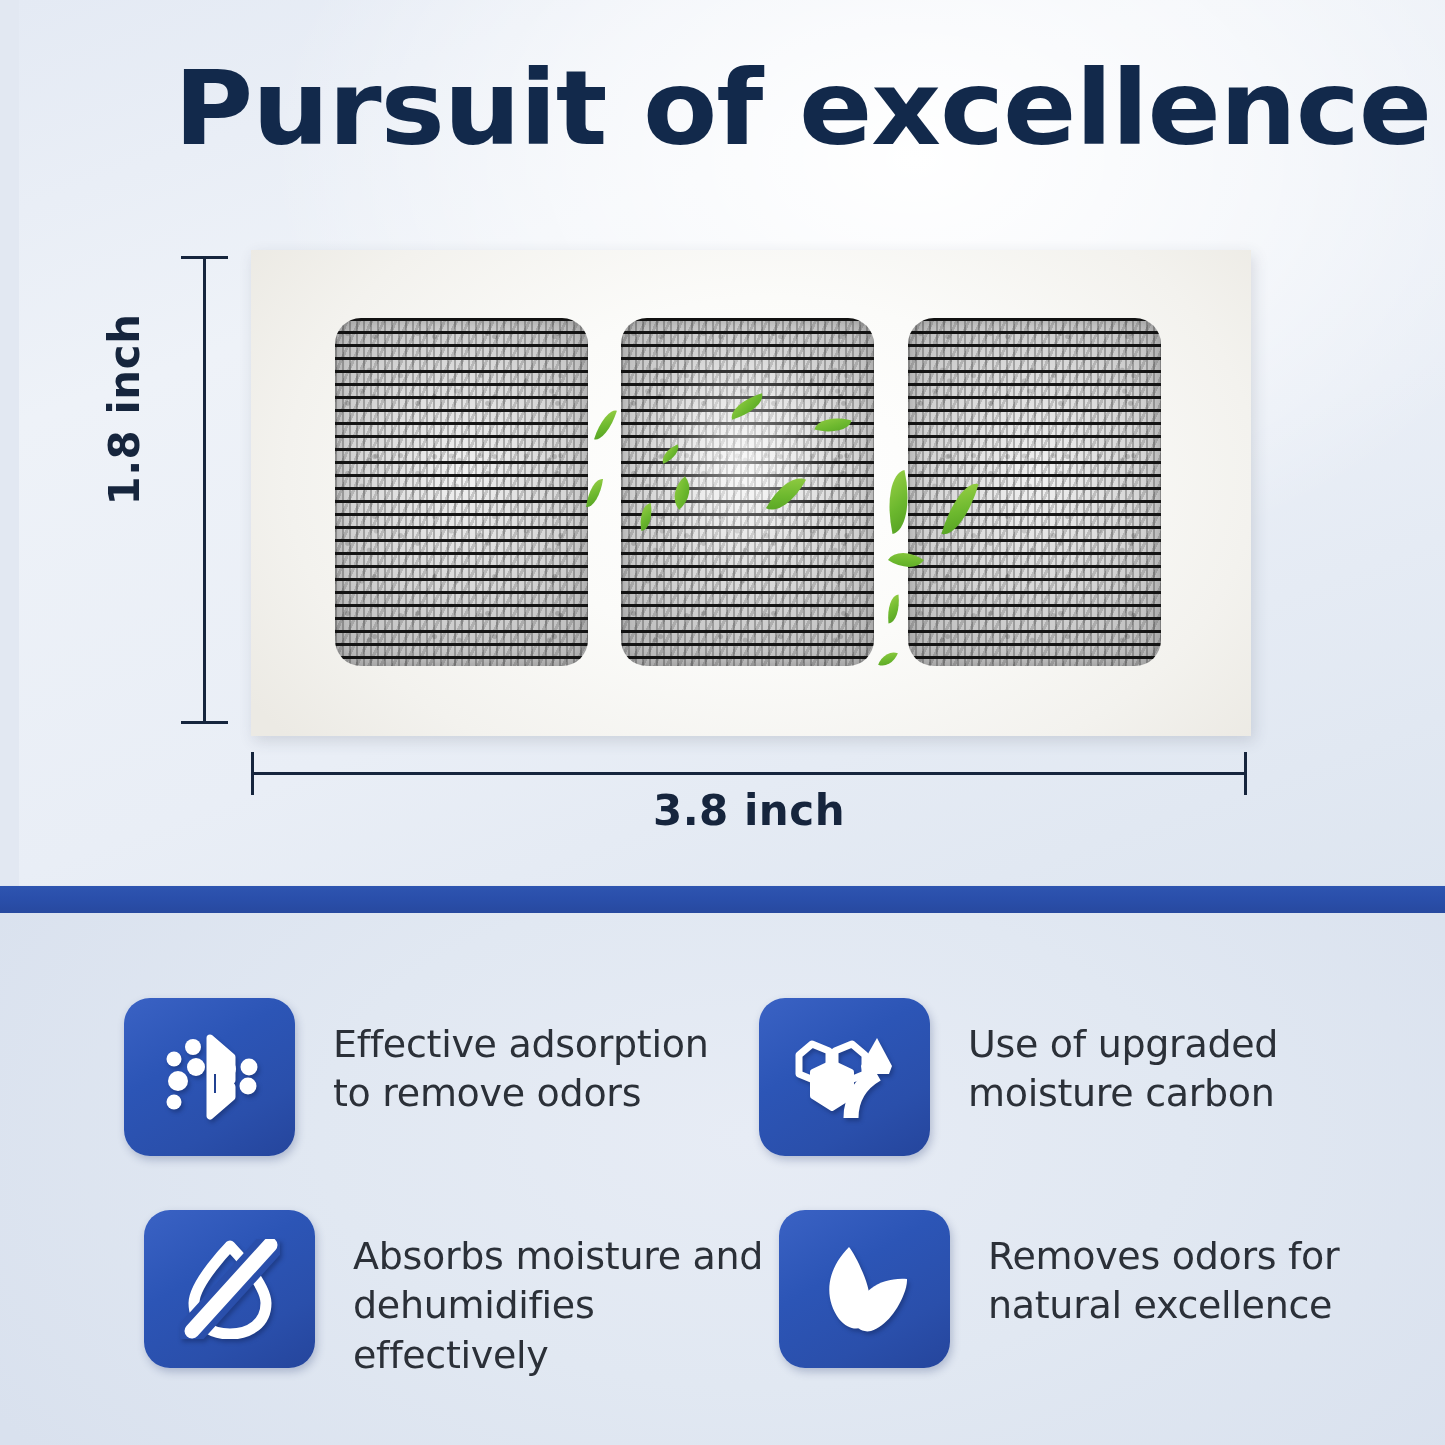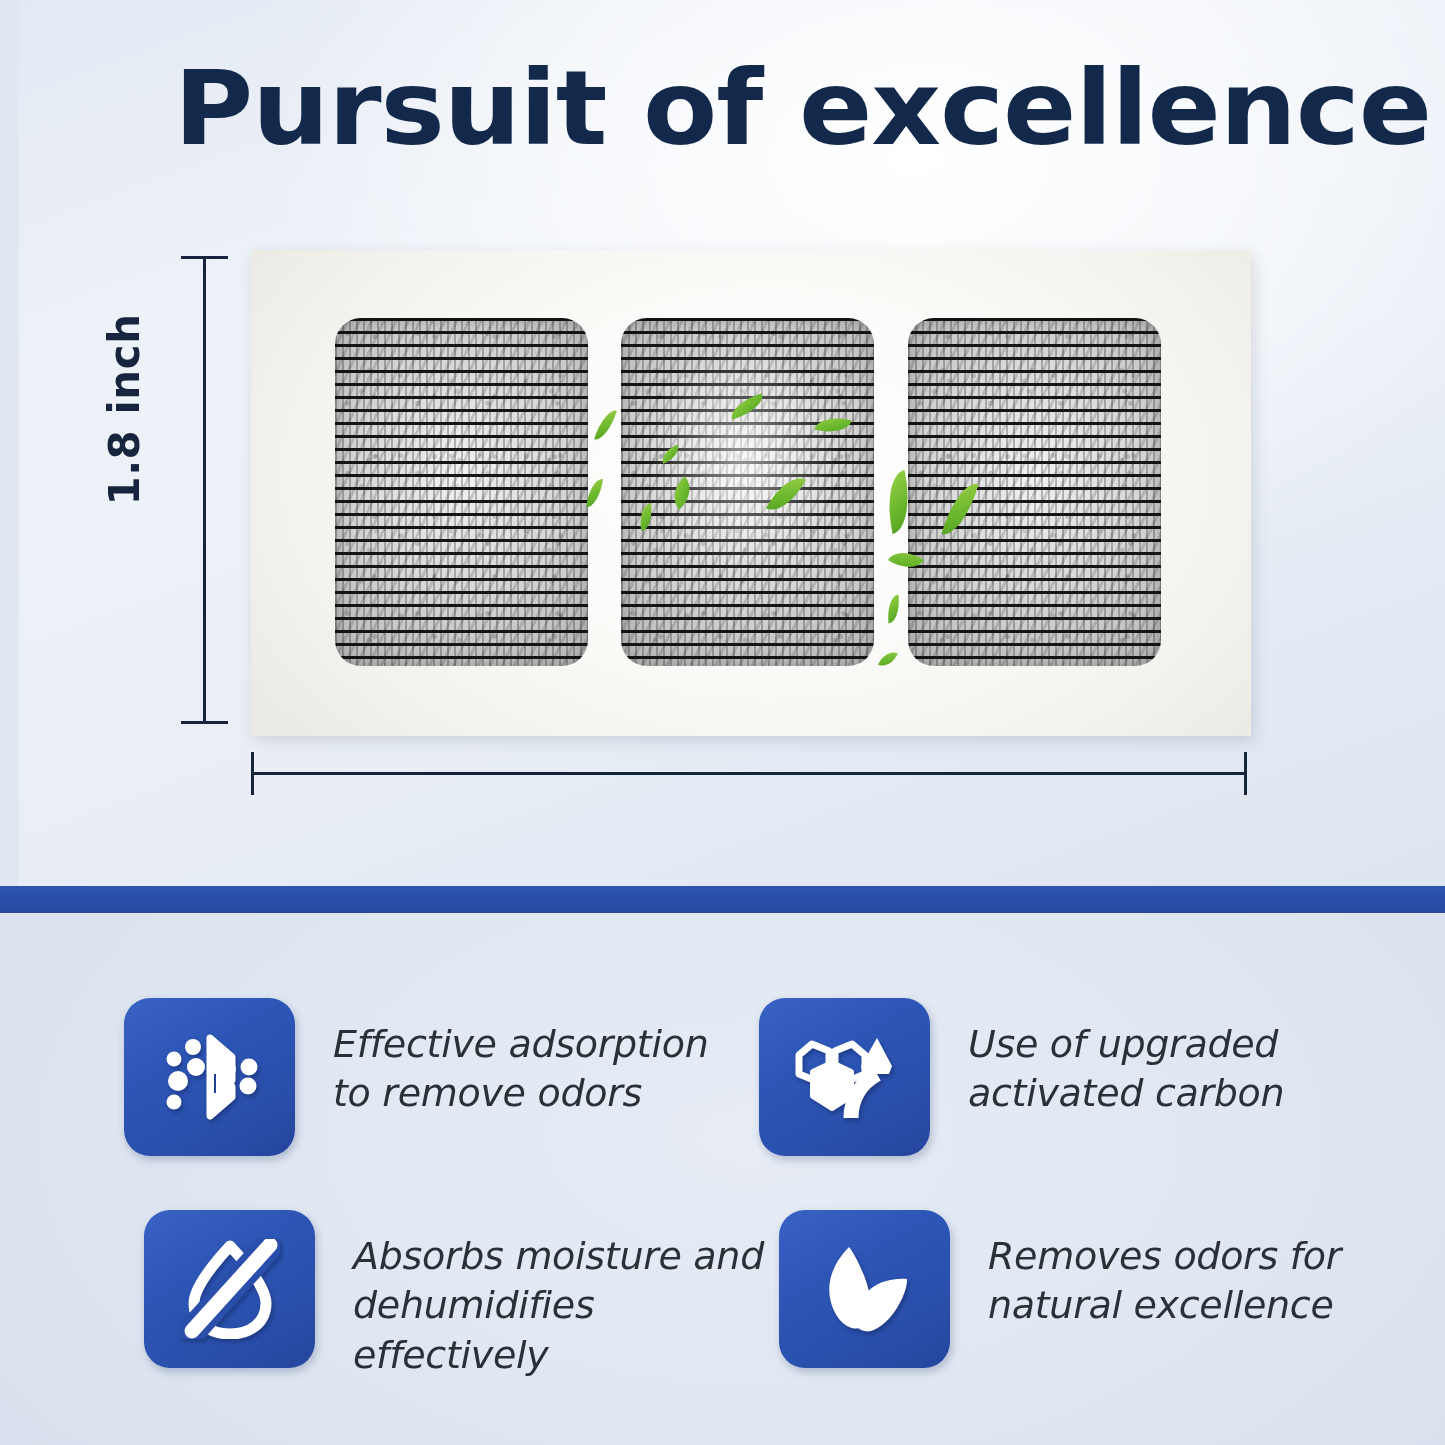--- a/index.html
+++ b/index.html
@@ -166,21 +166,20 @@
     position:absolute; left:0; top:913px;
     width:1445px; height:532px;
     background:
       radial-gradient(ellipse 900px 520px at 52% 42%, #e7ecf5 0%, #e1e8f2 48%, #d9e1ee 100%);
   }
 
   .feature {
     position:absolute;
     display:flex;
     align-items:flex-start;
-    font-style:italic;
   }
   .feature-col-1 { left:124px; }
   .feature-col-2 { left:759px; }
   .feature-row-1 { top:85px; }
   .feature-row-2 { top:297px;padding-left:20px; }
 
   .feature-icon-tile {
     width:171px; height:158px;
     border-radius:26px;
     background: linear-gradient(150deg, #3a62c4 0%, #2c55b6 38%, #2a4fab 72%, #25459c 100%);
@@ -236,20 +235,21 @@
     </div>
 
     <div class="dim-v-line"></div>
     <div class="dim-v-tick-top"></div>
     <div class="dim-v-tick-bot"></div>
     <div class="dim-v-label">1.8 inch</div>
 
     <div class="dim-h-line"></div>
     <div class="dim-h-tick-l"></div>
     <div class="dim-h-tick-r"></div>
+    <div class="dim-h-label">3.8 inch</div>
   </div>
 
   <div class="divider"></div>
 
   <div class="bottom-section">
 
     <div class="feature feature-col-1 feature-row-1">
       <div class="feature-icon-tile">
         <span>
           <svg width="104" height="96" viewBox="0 0 104 96" fill="#ffffff">
@@ -277,21 +277,21 @@
           <svg width="108" height="94" viewBox="0 0 108 94" fill="none">
             <path d="M8 25 L21 14 L38 21 L38 40 L25 51 L8 44 Z" stroke="#ffffff" stroke-width="7" stroke-linejoin="round"></path>
             <path d="M44 21 L61 14 L74 25 L74 44 L57 51 L44 40 Z" stroke="#ffffff" stroke-width="7" stroke-linejoin="round"></path>
             <path d="M22 42 L41 33 L60 42 L60 66 L41 78 L22 66 Z" fill="#ffffff" stroke="#ffffff" stroke-width="6" stroke-linejoin="round"></path>
             <path d="M60 88 C60 66, 72 52, 86 44 L86 44" stroke="#ffffff" stroke-width="15" stroke-linecap="butt" fill="none"></path>
             <path d="M70 36 L101 36 L86 8 Z" fill="#ffffff"></path>
             <path d="M72 44 L70 36 L101 36 L98 44 Z" fill="#ffffff"></path>
           </svg>
         </span>
       </div>
-      <div class="feature-text">Use of upgraded activated carbon</div>
+      <div class="feature-text">Use of upgraded moisture carbon</div>
     </div>
 
     <div class="feature feature-col-1 feature-row-2">
       <div class="feature-icon-tile">
         <span>
           <svg width="100" height="100" viewBox="0 0 100 100" fill="none">
             <path d="M50 7 C50 7, 14 44, 14 64 C14 84, 30 95, 50 95
                      C70 95, 86 84, 86 64 C86 44, 50 7, 50 7 Z" stroke="#ffffff" stroke-width="11" stroke-linejoin="round"></path>
             <path d="M90 6 L12 92" stroke="#2a4fab" stroke-width="28" stroke-linecap="round"></path>
             <path d="M90 6 L12 92" stroke="#ffffff" stroke-width="15" stroke-linecap="round"></path>

